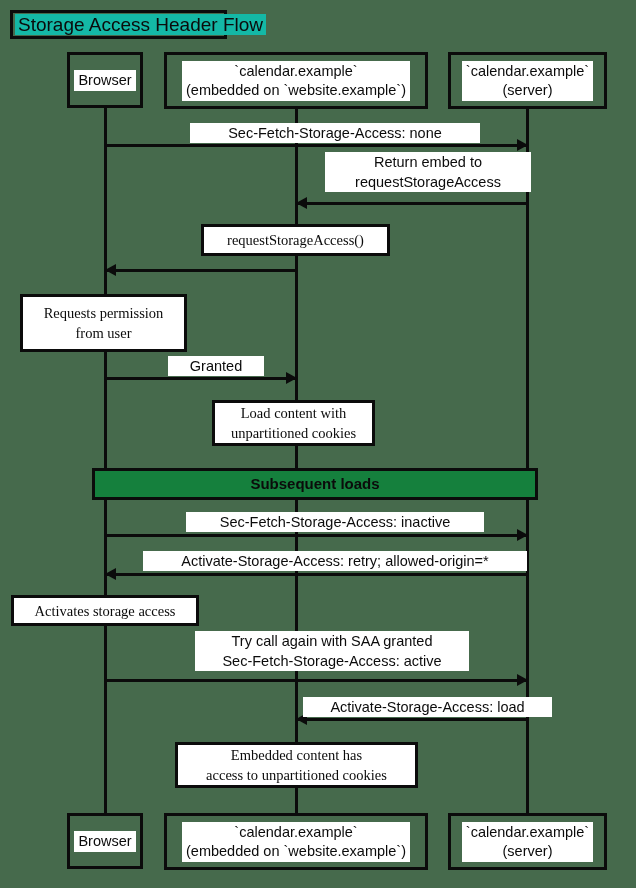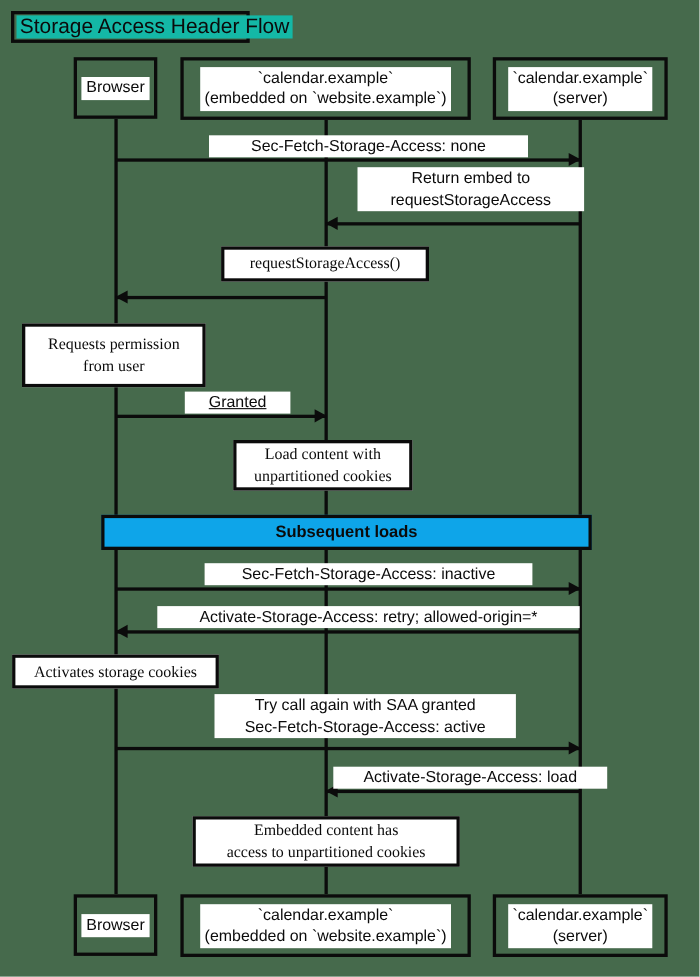--- a/index.html
+++ b/index.html
@@ -114,21 +114,21 @@
     white-space: pre;
     padding: 0 17px;
     z-index: 6;
   }
 
   
   .band {
     position: absolute;
     box-sizing: border-box;
     border: 3px solid #0b0b0b;
-    background: #0ea5e9;
+    background: #15803d;
     display: flex;
     align-items: center;
     justify-content: center;
     z-index: 7;
   }
   .band-label {
     color: #0b0b0b;
     font-size: 15px;
     line-height: 20px;
     font-weight: bold;
@@ -176,21 +176,21 @@
   </div>
 
   <div class="msg-line" style="left:105px; top:269px; width:191px;"></div>
   <div class="arrow-head left" style="left:105px; top:264px;"></div>
 
   <div class="note-box" style="left:20px; top:294px; width:167px; height:58px;">
     <span class="note-label">Requests permission
 from user</span>
   </div>
 
-  <div class="msg-label" style="left:168px; top:356px; width:62px;text-decoration:underline;">Granted</div>
+  <div class="msg-label" style="left:168px; top:356px; width:62px;">Granted</div>
   <div class="msg-line" style="left:105px; top:377px; width:191px;"></div>
   <div class="arrow-head right" style="left:286px; top:372px;"></div>
 
   <div class="note-box" style="left:212px; top:400px; width:163px; height:46px;">
     <span class="note-label">Load content with
 unpartitioned cookies</span>
   </div>
 
   <div class="band" style="left:92px; top:468px; width:446px; height:32px;">
     <span class="band-label">Subsequent loads</span>
@@ -198,21 +198,21 @@
 
   <div class="msg-label" style="left:186px; top:512px; width:264px;">Sec-Fetch-Storage-Access: inactive</div>
   <div class="msg-line" style="left:105px; top:534px; width:422px;"></div>
   <div class="arrow-head right" style="left:517px; top:529px;"></div>
 
   <div class="msg-label" style="left:143px; top:551px; width:350px;">Activate-Storage-Access: retry; allowed-origin=*</div>
   <div class="msg-line" style="left:105px; top:573px; width:422px;"></div>
   <div class="arrow-head left" style="left:105px; top:568px;"></div>
 
   <div class="note-box" style="left:11px; top:595px; width:188px; height:31px;">
-    <span class="note-label">Activates storage cookies</span>
+    <span class="note-label">Activates storage access</span>
   </div>
 
   <div class="msg-label" style="left:195px; top:631px; width:240px;">Try call again with SAA granted
 Sec-Fetch-Storage-Access: active</div>
   <div class="msg-line" style="left:105px; top:679px; width:422px;"></div>
   <div class="arrow-head right" style="left:517px; top:674px;"></div>
 
   <div class="msg-label" style="left:303px; top:697px; width:215px;">Activate-Storage-Access: load</div>
   <div class="msg-line" style="left:296px; top:718px; width:231px;"></div>
   <div class="arrow-head left" style="left:296px; top:713px;"></div>

